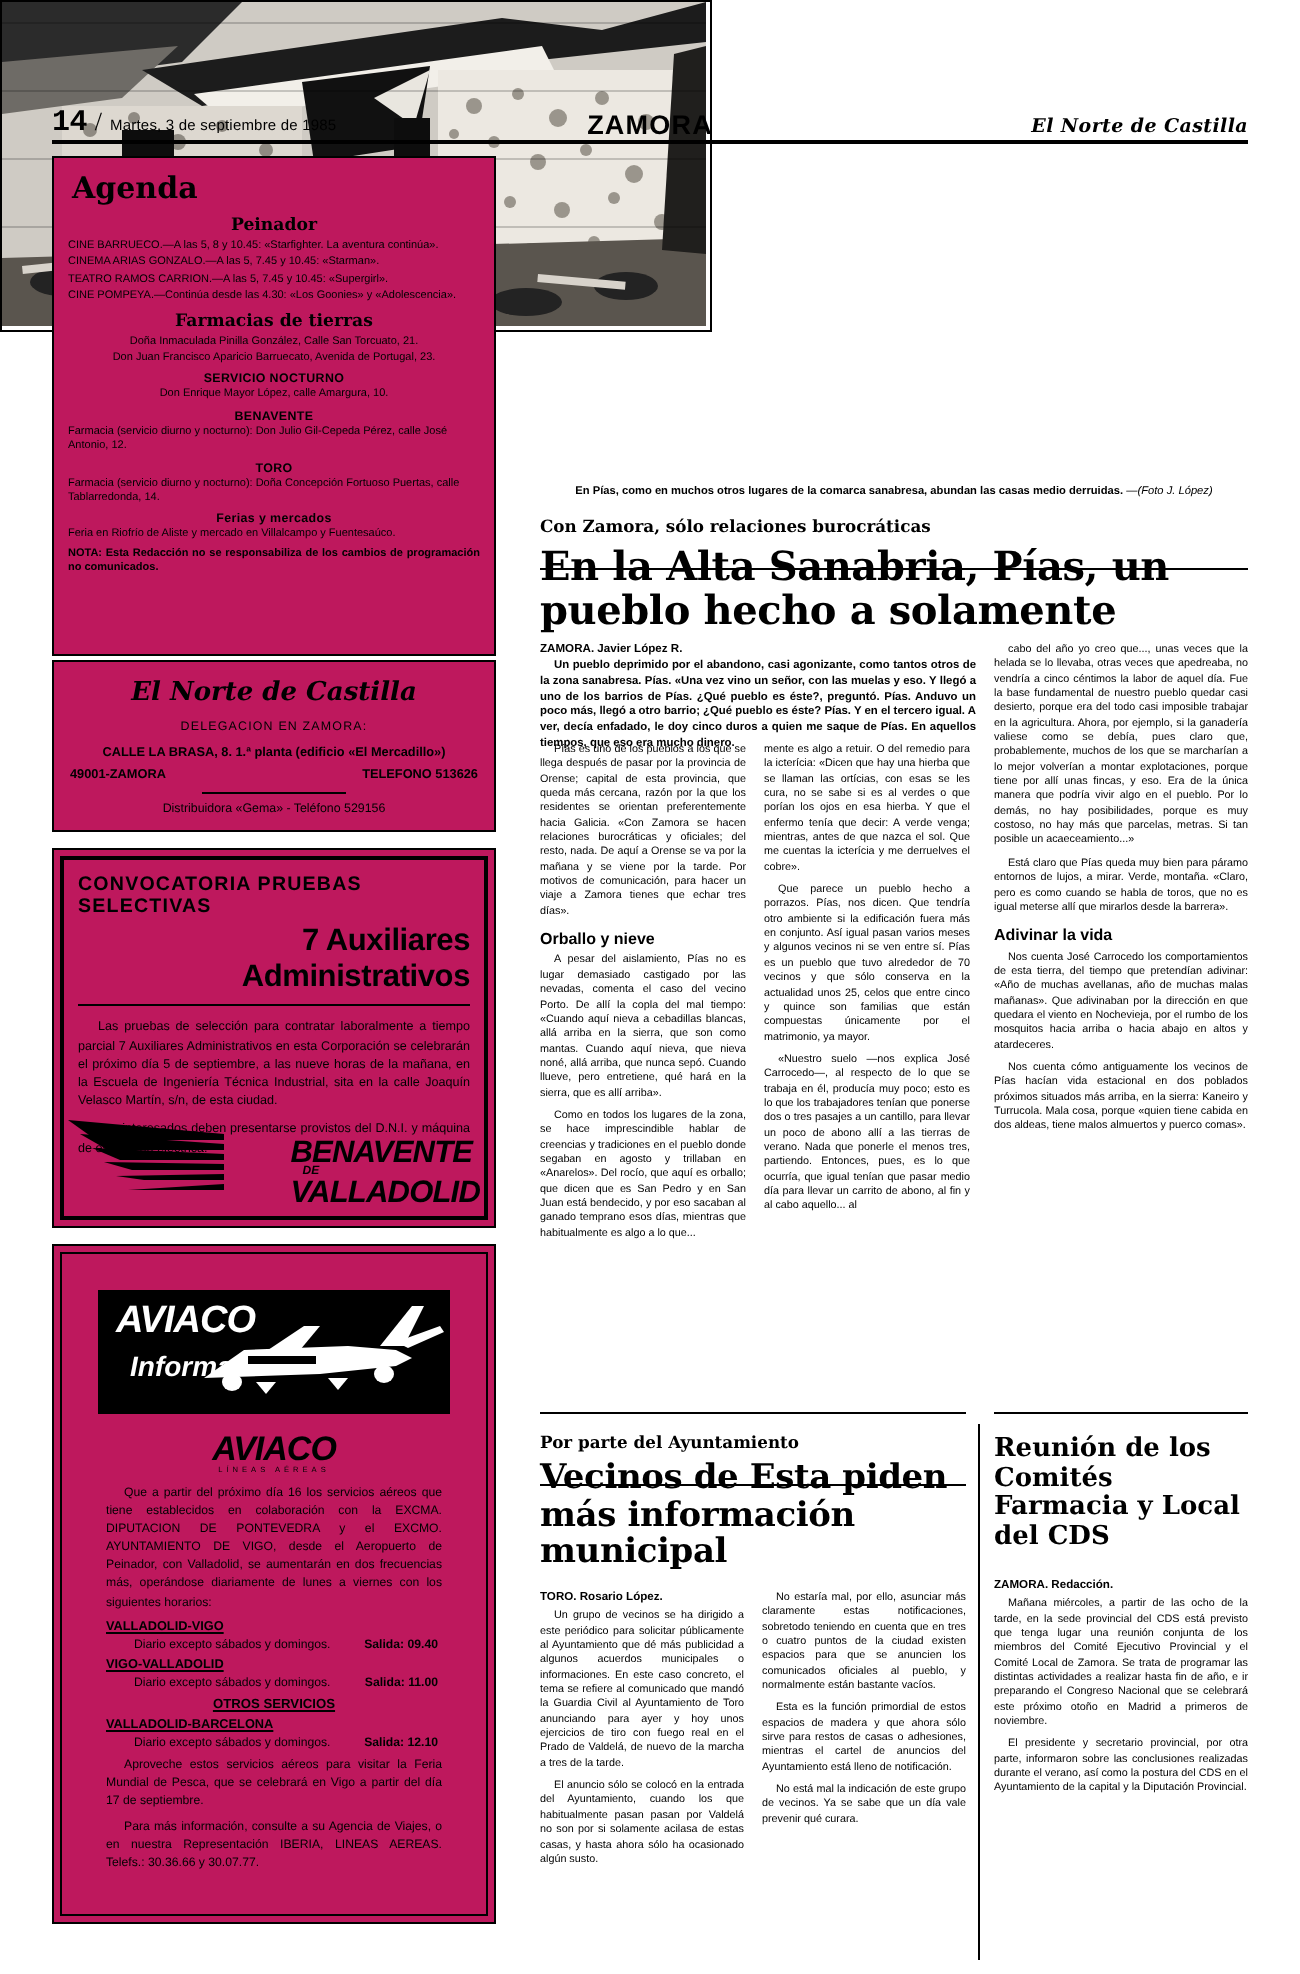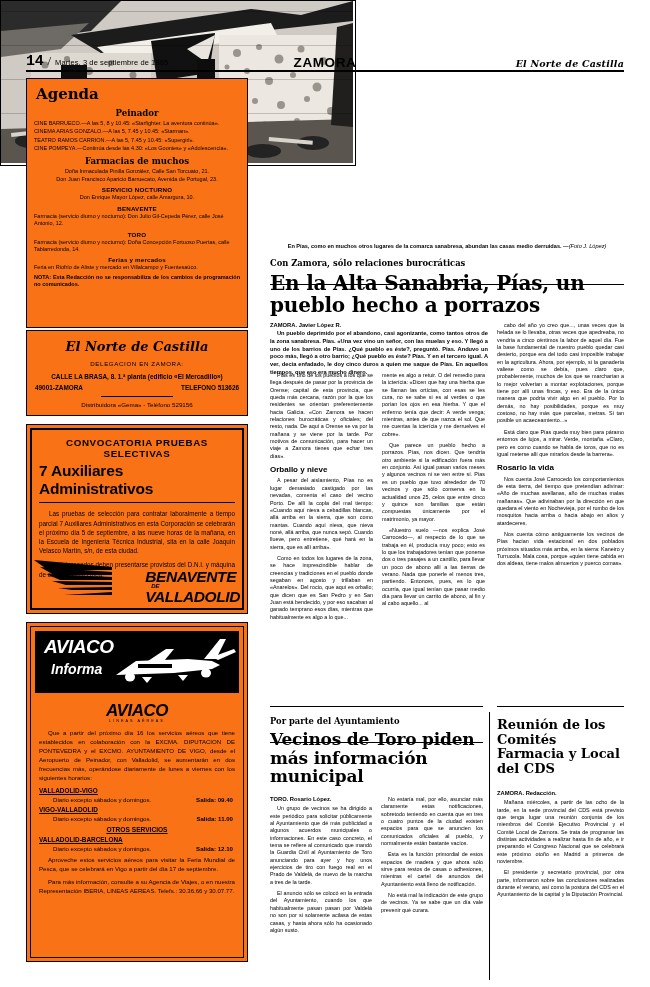--- a/index.html
+++ b/index.html
@@ -26,21 +26,21 @@
     font-family:"Liberation Sans",sans-serif;font-weight:bold;font-size:13.5px;
     letter-spacing:.6px;position:absolute;left:50%;transform:translateX(-50%);bottom:0;
   }
   .mh-brand{
     font-family:"DejaVu Serif",serif;font-size:9.5px;font-weight:bold;
     font-style:italic;letter-spacing:.2px;padding-bottom:1px;
   }
   .mh-rule{position:absolute;left:26px;top:70px;width:598px;height:1.6px;background:#000;}
 
   
-  .box{border:1px solid #000;box-sizing:border-box;position:absolute;background:#f97316;}
+  .box{border:1px solid #000;box-sizing:border-box;position:absolute;background:#be185d;}
 
   
   #agenda{left:26px;top:78px;width:222px;height:250px;padding:5px 7px 4px 7px;}
   .agenda-title{font-family:"DejaVu Serif",serif;font-weight:bold;font-size:15px;margin:1px 0 5px 2px;}
   .sub-h{font-family:"DejaVu Serif",serif;font-weight:bold;font-size:8.6px;text-align:center;margin:3px 0 2px;}
   .mini-h{font-family:"Liberation Sans",sans-serif;font-weight:bold;font-size:6.2px;text-align:center;margin:3px 0 1px;letter-spacing:.2px;}
   .ag-line{font-family:"Liberation Sans",sans-serif;font-size:5.5px;line-height:7.4px;margin:0 0 1px 0;text-align:left;}
   .ag-line.c{text-align:center;}
   .ag-note{font-family:"Liberation Sans",sans-serif;font-size:5.5px;line-height:7.2px;font-weight:bold;text-align:justify;margin-top:2px;}
 
@@ -49,34 +49,34 @@
   .deleg-brand{font-family:"DejaVu Serif",serif;font-weight:bold;font-style:italic;font-size:13px;text-align:center;margin:2px 0 6px;}
   .deleg-sub{font-family:"Liberation Sans",sans-serif;font-size:6.2px;text-align:center;letter-spacing:.6px;margin-bottom:6px;}
   .deleg-addr{font-family:"Liberation Sans",sans-serif;font-weight:bold;font-size:6.4px;text-align:center;margin-bottom:4px;}
   .deleg-row{display:flex;justify-content:space-between;font-family:"Liberation Sans",sans-serif;font-weight:bold;font-size:6.4px;}
   .deleg-hr{width:72px;height:1px;background:#000;margin:5px auto 4px;}
   .deleg-dist{font-family:"Liberation Sans",sans-serif;font-size:6.2px;text-align:center;}
 
   
   #dip{left:26px;top:424px;width:222px;height:190px;padding:0;border:1px solid #000;}
   .dip-inner{border:2px solid #000;margin:3px;height:calc(100% - 6px);box-sizing:border-box;padding:4px 7px;position:relative;}
-  .dip-h1{font-family:"Liberation Sans",sans-serif;font-weight:bold;font-size:9.8px;text-align:center;letter-spacing:.6px;margin:3px 0 3px;}
-  .dip-h2{font-family:"Liberation Sans",sans-serif;font-weight:bold;font-size:15.5px;text-align:left;letter-spacing:-.2px;margin:1px 0 4px;}
+  .dip-h1{font-family:"Liberation Sans",sans-serif;font-weight:bold;font-size:9.8px;text-align:left;letter-spacing:.6px;margin:3px 0 3px;}
+  .dip-h2{font-family:"Liberation Sans",sans-serif;font-weight:bold;font-size:15.5px;text-align:right;letter-spacing:-.2px;margin:1px 0 4px;}
   .dip-rule{height:1.3px;background:#000;margin:3px 0 6px;}
   .dip-body{font-family:"Liberation Sans",sans-serif;font-size:6.3px;line-height:9.2px;text-align:justify;}
   .dip-body p{margin:0 0 5px 0;text-indent:10px;}
   .dip-logo-txt{position:absolute;right:2px;bottom:4px;text-align:left;font-family:"Liberation Sans",sans-serif;font-style:italic;font-weight:bold;line-height:.92;}
   .dipw1{font-size:15.5px;letter-spacing:-.4px;display:block;}
   .dipde{font-size:6px;display:block;margin-left:6px;}
   .dipw2{font-size:15.5px;letter-spacing:-.4px;display:block;}
   .dip-swoosh{position:absolute;left:2px;bottom:6px;width:78px;height:44px;}
 
   
   #aviaco{left:26px;top:622px;width:222px;height:340px;padding:0;border:1px solid #000;}
-  .av-inner{border:1.5px solid #000;margin:3px;height:calc(100% - 6px);box-sizing:border-box;padding:0;position:relative;}
+  .av-inner{border:1.5px solid #000;margin:3px;height:calc(100% - 6px);box-sizing:border-box;padding:14px;position:relative;}
   .av-banner{background:#000;height:62px;margin:4px 4px 0 4px;position:relative;overflow:hidden;}
   .av-logo{position:absolute;left:9px;top:5px;font-family:"Liberation Sans",sans-serif;font-weight:bold;font-style:italic;font-size:19px;color:#fff;letter-spacing:-.5px;}
   .av-informa{position:absolute;left:16px;top:30px;font-family:"Liberation Sans",sans-serif;font-weight:bold;font-style:italic;font-size:14px;color:#fff;}
   .av-plane{position:absolute;right:1px;top:4px;width:130px;height:56px;}
   .av-logo2{text-align:center;font-family:"Liberation Sans",sans-serif;font-weight:bold;font-style:italic;font-size:17px;margin:8px 0 1px;letter-spacing:-.5px;}
   .av-logo2 .sub{display:block;font-size:3.8px;font-style:normal;font-weight:normal;letter-spacing:2px;margin-top:-2px;}
   .av-body{font-family:"Liberation Sans",sans-serif;font-size:6.1px;line-height:9.1px;text-align:justify;padding:4px 8px 0 8px;}
   .av-body p{margin:0 0 4px 0;text-indent:9px;}
   .av-route{font-family:"Liberation Sans",sans-serif;font-weight:bold;font-size:6.4px;text-decoration:underline;margin:3px 0 2px 8px;}
   .av-sched{display:flex;justify-content:space-between;font-family:"Liberation Sans",sans-serif;font-size:6.1px;margin:0 10px 3px 22px;}
@@ -150,21 +150,21 @@
 
   <div class="box" id="agenda">
     <div class="agenda-title">Agenda</div>
 
     <div class="sub-h">Peinador</div>
     <div class="ag-line">CINE BARRUECO.—A las 5, 8 y 10.45: «Starfighter. La aventura continúa».</div>
     <div class="ag-line">CINEMA ARIAS GONZALO.—A las 5, 7.45 y 10.45: «Starman».</div>
     <div class="ag-line">TEATRO RAMOS CARRION.—A las 5, 7.45 y 10.45: «Supergirl».</div>
     <div class="ag-line">CINE POMPEYA.—Continúa desde las 4.30: «Los Goonies» y «Adolescencia».</div>
 
-    <div class="sub-h">Farmacias de muchos</div>
+    <div class="sub-h">Farmacias de tierras</div>
     <div class="ag-line c">Doña Inmaculada Pinilla González, Calle San Torcuato, 21.</div>
     <div class="ag-line c">Don Juan Francisco Aparicio Barruecato, Avenida de Portugal, 23.</div>
 
     <div class="mini-h">SERVICIO NOCTURNO</div>
     <div class="ag-line c">Don Enrique Mayor López, calle Amargura, 10.</div>
 
     <div class="mini-h">BENAVENTE</div>
     <div class="ag-line">Farmacia (servicio diurno y nocturno): Don Julio Gil-Cepeda Pérez, calle José Antonio, 12.</div>
 
     <div class="mini-h">TORO</div>
@@ -363,21 +363,21 @@
           <rect x="0" y="112" width="352" height="1"></rect>
       </g>
     </svg>
   </div>
   <div class="ph-cap">
     <span>En Pías, como en muchos otros lugares de la comarca sanabresa, abundan las casas medio derruidas.</span>
     <i>—(Foto J. López)</i>
   </div>
 
   <div class="kicker" id="kick1">Con Zamora, sólo relaciones burocráticas</div>
-  <div class="headline" id="head1">En la Alta Sanabria, Pías, un pueblo hecho a porrazos</div>
+  <div class="headline" id="head1">En la Alta Sanabria, Pías, un pueblo hecho a solamente</div>
 
   <div id="lead1">
     <div class="byline">ZAMORA. Javier López R.</div>
     <div class="lead">
       <p>Un pueblo deprimido por el abandono, casi agonizante, como tantos otros de la zona sanabresa. Pías. «Una vez vino un señor, con las muelas y eso. Y llegó a uno de los barrios de Pías. ¿Qué pueblo es éste?, preguntó. Pías. Anduvo un poco más, llegó a otro barrio; ¿Qué pueblo es éste? Pías. Y en el tercero igual. A ver, decía enfadado, le doy cinco duros a quien me saque de Pías. En aquellos tiempos, que eso era mucho dinero.</p>
     </div>
   </div>
 
   <div class="artcols" id="body1">
     <div class="col" style="width:103px">
@@ -390,31 +390,31 @@
       <p class="noind">mente es algo a retuir. O del remedio para la icterícia: «Dicen que hay una hierba que se llaman las ortícias, con esas se les cura, no se sabe si es al verdes o que porían los ojos en esa hierba. Y que el enfermo tenía que decir: A verde venga; mientras, antes de que nazca el sol. Que me cuentas la icterícia y me derruelves el cobre».</p>
       <p>Que parece un pueblo hecho a porrazos. Pías, nos dicen. Que tendría otro ambiente si la edificación fuera más en conjunto. Así igual pasan varios meses y algunos vecinos ni se ven entre sí. Pías es un pueblo que tuvo alrededor de 70 vecinos y que sólo conserva en la actualidad unos 25, celos que entre cinco y quince son familias que están compuestas únicamente por el matrimonio, ya mayor.</p>
       <p>«Nuestro suelo —nos explica José Carrocedo—, al respecto de lo que se trabaja en él, producía muy poco; esto es lo que los trabajadores tenían que ponerse dos o tres pasajes a un cantillo, para llevar un poco de abono allí a las tierras de verano. Nada que ponerle el menos tres, partiendo. Entonces, pues, es lo que ocurría, que igual tenían que pasar medio día para llevar un carrito de abono, al fin y al cabo aquello... al</p>
     </div>
     <div class="col" style="width:127px"></div>
   </div>
 
   <div id="bodyR">
     <p class="noind">cabo del año yo creo que..., unas veces que la helada se lo llevaba, otras veces que apedreaba, no vendría a cinco céntimos la labor de aquel día. Fue la base fundamental de nuestro pueblo quedar casi desierto, porque era del todo casi imposible trabajar en la agricultura. Ahora, por ejemplo, si la ganadería valiese como se debía, pues claro que, probablemente, muchos de los que se marcharían a lo mejor volverían a montar explotaciones, porque tiene por allí unas fincas, y eso. Era de la única manera que podría vivir algo en el pueblo. Por lo demás, no hay posibilidades, porque es muy costoso, no hay más que parcelas, metras. Si tan posible un acaeceamiento...»</p>
     <p>Está claro que Pías queda muy bien para páramo entornos de lujos, a mirar. Verde, montaña. «Claro, pero es como cuando se habla de toros, que no es igual meterse allí que mirarlos desde la barrera».</p>
-    <div class="crosshead">Rosario la vida</div>
+    <div class="crosshead">Adivinar la vida</div>
     <p>Nos cuenta José Carrocedo los comportamientos de esta tierra, del tiempo que pretendían adivinar: «Año de muchas avellanas, año de muchas malas mañanas». Que adivinaban por la dirección en que quedara el viento en Nochevieja, por el rumbo de los mosquitos hacia arriba o hacia abajo en altos y atardeceres.</p>
     <p>Nos cuenta cómo antiguamente los vecinos de Pías hacían vida estacional en dos poblados próximos situados más arriba, en la sierra: Kaneiro y Turrucola. Mala cosa, porque «quien tiene cabida en dos aldeas, tiene malos almuertos y puerco comas».</p>
   </div>
 
   <div class="hrule" style="left:270px;top:706px;width:213px;"></div>
   <div class="hrule" style="left:497px;top:706px;width:127px;"></div>
   <div class="vrule" style="left:489px;top:712px;height:268px;"></div>
 
   <div class="kicker" id="kick2">Por parte del Ayuntamiento</div>
-  <div class="headline" id="head2" style="font-size:17px;">Vecinos de Toro piden más información municipal</div>
+  <div class="headline" id="head2" style="font-size:17px;">Vecinos de Esta piden más información municipal</div>
 
   <div class="artcols" id="body2">
     <div class="col" style="width:102px">
       <div class="byline">TORO. Rosario López.</div>
       <p>Un grupo de vecinos se ha dirigido a este periódico para solicitar públicamente al Ayuntamiento que dé más publicidad a algunos acuerdos municipales o informaciones. En este caso concreto, el tema se refiere al comunicado que mandó la Guardia Civil al Ayuntamiento de Toro anunciando para ayer y hoy unos ejercicios de tiro con fuego real en el Prado de Valdelá, de nuevo de la marcha a tres de la tarde.</p>
       <p>El anuncio sólo se colocó en la entrada del Ayuntamiento, cuando los que habitualmente pasan pasan por Valdelá no son por si solamente acilasa de estas casas, y hasta ahora sólo ha ocasionado algún susto.</p>
     </div>
     <div class="col" style="width:102px">
       <p>No estaría mal, por ello, asunciar más claramente estas notificaciones, sobretodo teniendo en cuenta que en tres o cuatro puntos de la ciudad existen espacios para que se anuncien los comunicados oficiales al pueblo, y normalmente están bastante vacíos.</p>
       <p>Esta es la función primordial de estos espacios de madera y que ahora sólo sirve para restos de casas o adhesiones, mientras el cartel de anuncios del Ayuntamiento está lleno de notificación.</p>

